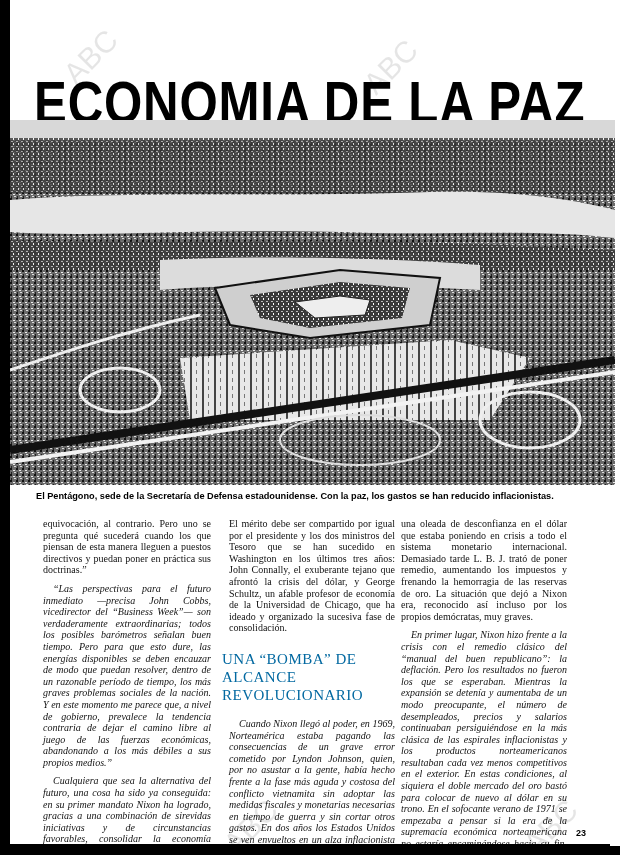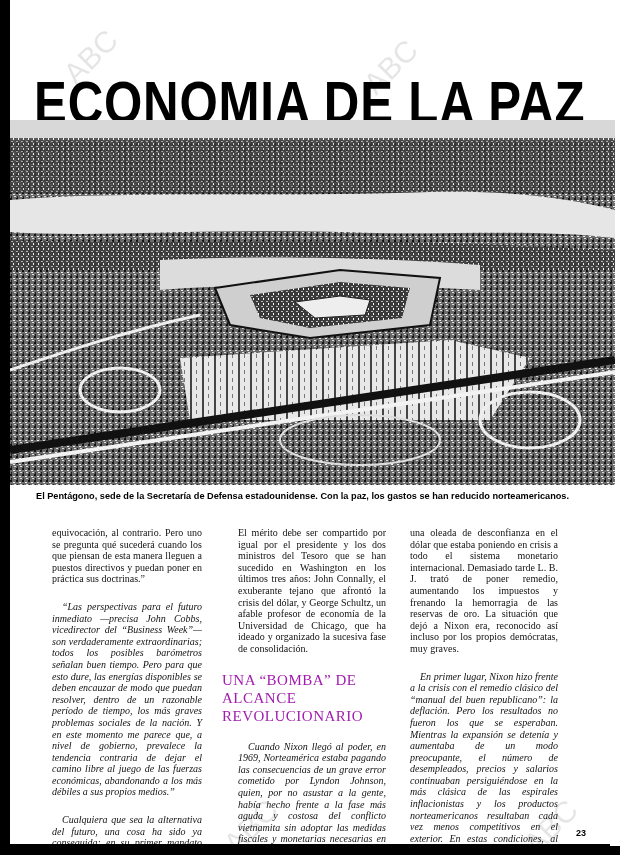--- a/index.html
+++ b/index.html
@@ -30,28 +30,28 @@
   .photo svg { display:block; }
   .caption {
     position:absolute; left:36px; top:489px; width:570px; height:14px;
     font-family:"Liberation Sans", sans-serif; font-weight:bold;
     font-size:9.2px; line-height:14px; white-space:nowrap; color:#000;
   }
   .col {
     position:absolute; top:511px; font-size:10px; line-height:11.6px;
     text-align:justify; color:#111;
   }
-  .col p { margin:16px; }
+  .col p { margin:7px; }
   .col p.indent { text-indent:10px;font-style:italic; }
   .col1 { left:36px; width:182px; }
   .col2 { left:222px; width:180px; }
   .col3 { left:394px; width:180px; }
   .subhead {
     font-size:15px; line-height:18px; margin:16px 0 14px 0; letter-spacing:0.5px;
-    text-transform:uppercase; text-align:left; color:#a21caf;
+    text-transform:uppercase; text-align:left; color:#0369a1;
   }
   .page-number {
     position:absolute; left:576px; top:828px; font-family:"Liberation Sans", sans-serif;
     font-weight:bold; font-size:9px; color:#000;
   }
   .watermark {
     position:absolute; font-family:"Liberation Sans", sans-serif; font-size:30px;
     color:rgba(0,0,0,0.10); transform:rotate(-45deg); pointer-events:none;
   }
 </style>
@@ -100,21 +100,21 @@
 
     <path d="M0,330 C200,300 400,270 605,240" stroke="#111" stroke-width="8" fill="none"></path>
     <path d="M0,342 C200,312 400,282 605,252" stroke="#f2f2f2" stroke-width="4" fill="none"></path>
     <path d="M0,250 C60,230 120,210 190,195" stroke="#eeeeee" stroke-width="3" fill="none"></path>
     <ellipse cx="520" cy="300" rx="50" ry="28" fill="none" stroke="#eee" stroke-width="3"></ellipse>
     <ellipse cx="110" cy="270" rx="40" ry="22" fill="none" stroke="#eee" stroke-width="3"></ellipse>
     <ellipse cx="350" cy="320" rx="80" ry="25" fill="none" stroke="#ddd" stroke-width="2"></ellipse>
   </svg>
 </div>
 
-<div class="caption">El Pentágono, sede de la Secretaría de Defensa estadounidense. Con la paz, los gastos se han reducido norteamericanos.</div>
+<div class="caption">El Pentágono, sede de la Secretaría de Defensa estadounidense. Con la paz, los gastos se han reducido inflacionistas.</div>
 
 <div class="col col1">
   <p>equivocación, al contrario. Pero uno se pregunta qué sucederá cuando los que piensan de esta manera lleguen a puestos directivos y puedan poner en práctica sus doctrinas.”</p>
   <p class="indent">“Las perspectivas para el futuro inmediato —precisa John Cobbs, vicedirector del “Business Week”— son verdaderamente extraordinarias; todos los posibles barómetros señalan buen tiempo. Pero para que esto dure, las energías disponibles se deben encauzar de modo que puedan resolver, dentro de un razonable período de tiempo, los más graves problemas sociales de la nación. Y en este momento me parece que, a nivel de gobierno, prevalece la tendencia contraria de dejar el camino libre al juego de las fuerzas económicas, abandonando a los más débiles a sus propios medios.”</p>
   <p class="indent">Cualquiera que sea la alternativa del futuro, una cosa ha sido ya conseguida: en su primer mandato Nixon ha logrado, gracias a una combinación de sirevidas iniciativas y de circunstancias favorables, consolidar la economía norteamericana y asegurar una transición sin graves trastornos de la guerra a la paz.</p>
 </div>
 
 <div class="col col2">
   <p>El mérito debe ser compartido por igual por el presidente y los dos ministros del Tesoro que se han sucedido en Washington en los últimos tres años: John Connally, el exuberante tejano que afrontó la crisis del dólar, y George Schultz, un afable profesor de economía de la Universidad de Chicago, que ha ideado y organizado la sucesiva fase de consolidación.</p>
   <div class="subhead">UNA “BOMBA” DE ALCANCE REVOLUCIONARIO</div>

